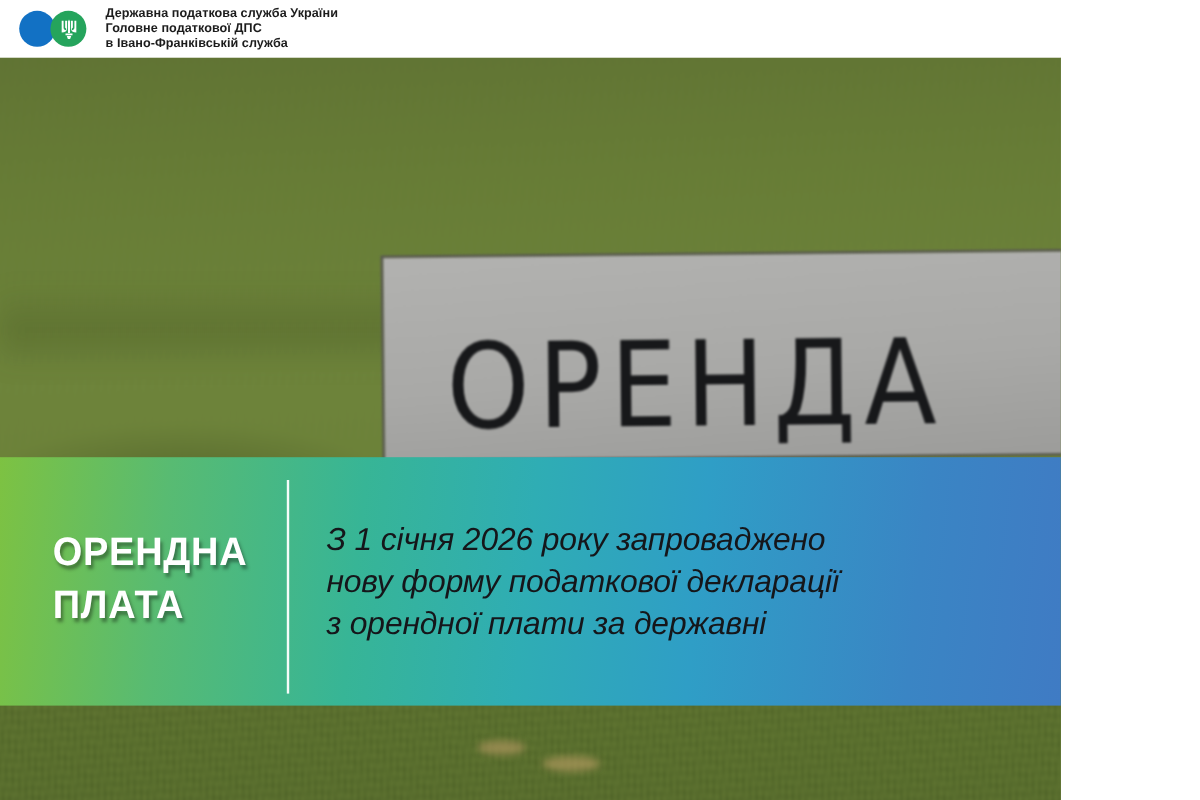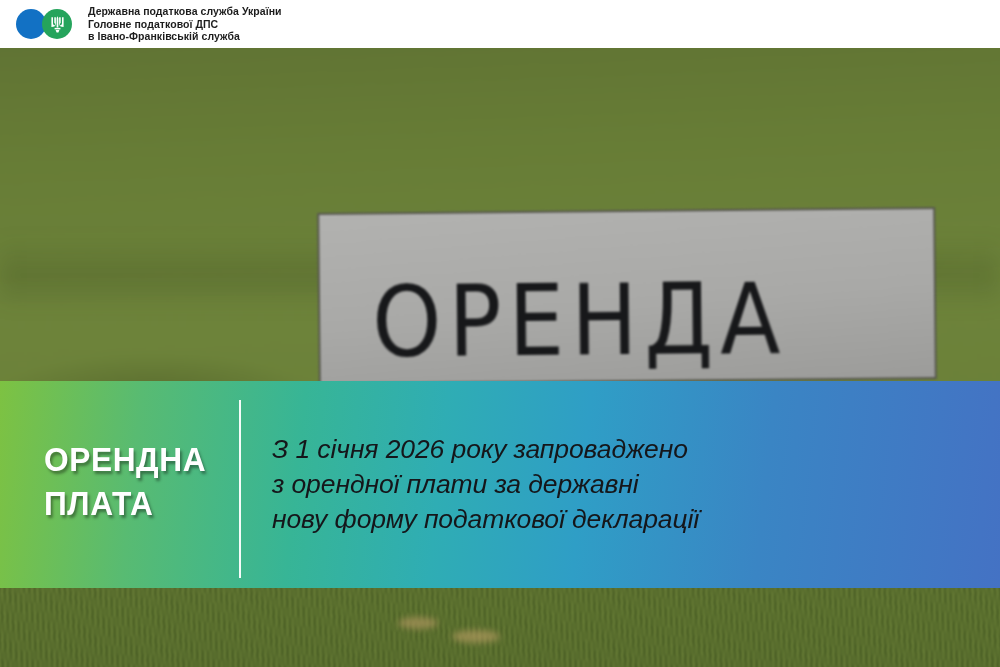--- a/index.html
+++ b/index.html
@@ -6,21 +6,21 @@
   * { margin:0; padding:0; box-sizing:border-box; }
   html, body {
     width:1000px; height:667px;
     background:#ffffff;
     font-family:"Liberation Sans", sans-serif;
     overflow:hidden;
   }
 
   .page {
     position:relative;
-    width:1000px; height:667px;
+    width:884px; height:667px;
     overflow:hidden;
   }
 
   
   .header {
     position:absolute; left:0; top:0;
     width:1000px; height:48px;
     background:#ffffff;
     display:flex; align-items:center;
     z-index:30;
@@ -250,20 +250,20 @@
     <div class="banner-left">
       <div class="banner-title">ОРЕНДНА</div>
       <div class="banner-title">ПЛАТА</div>
     </div>
 
     <div class="banner-divider"></div>
 
     <div class="banner-right">
       <div class="banner-body">
         <span>З 1 січня 2026 року запроваджено</span>
+        <span>нову форму податкової декларації</span>
         <span>з орендної плати за державні</span>
-        <span>нову форму податкової декларації</span>
       </div>
     </div>
 
   </div>
 
 </div>
 
 </body></html>

